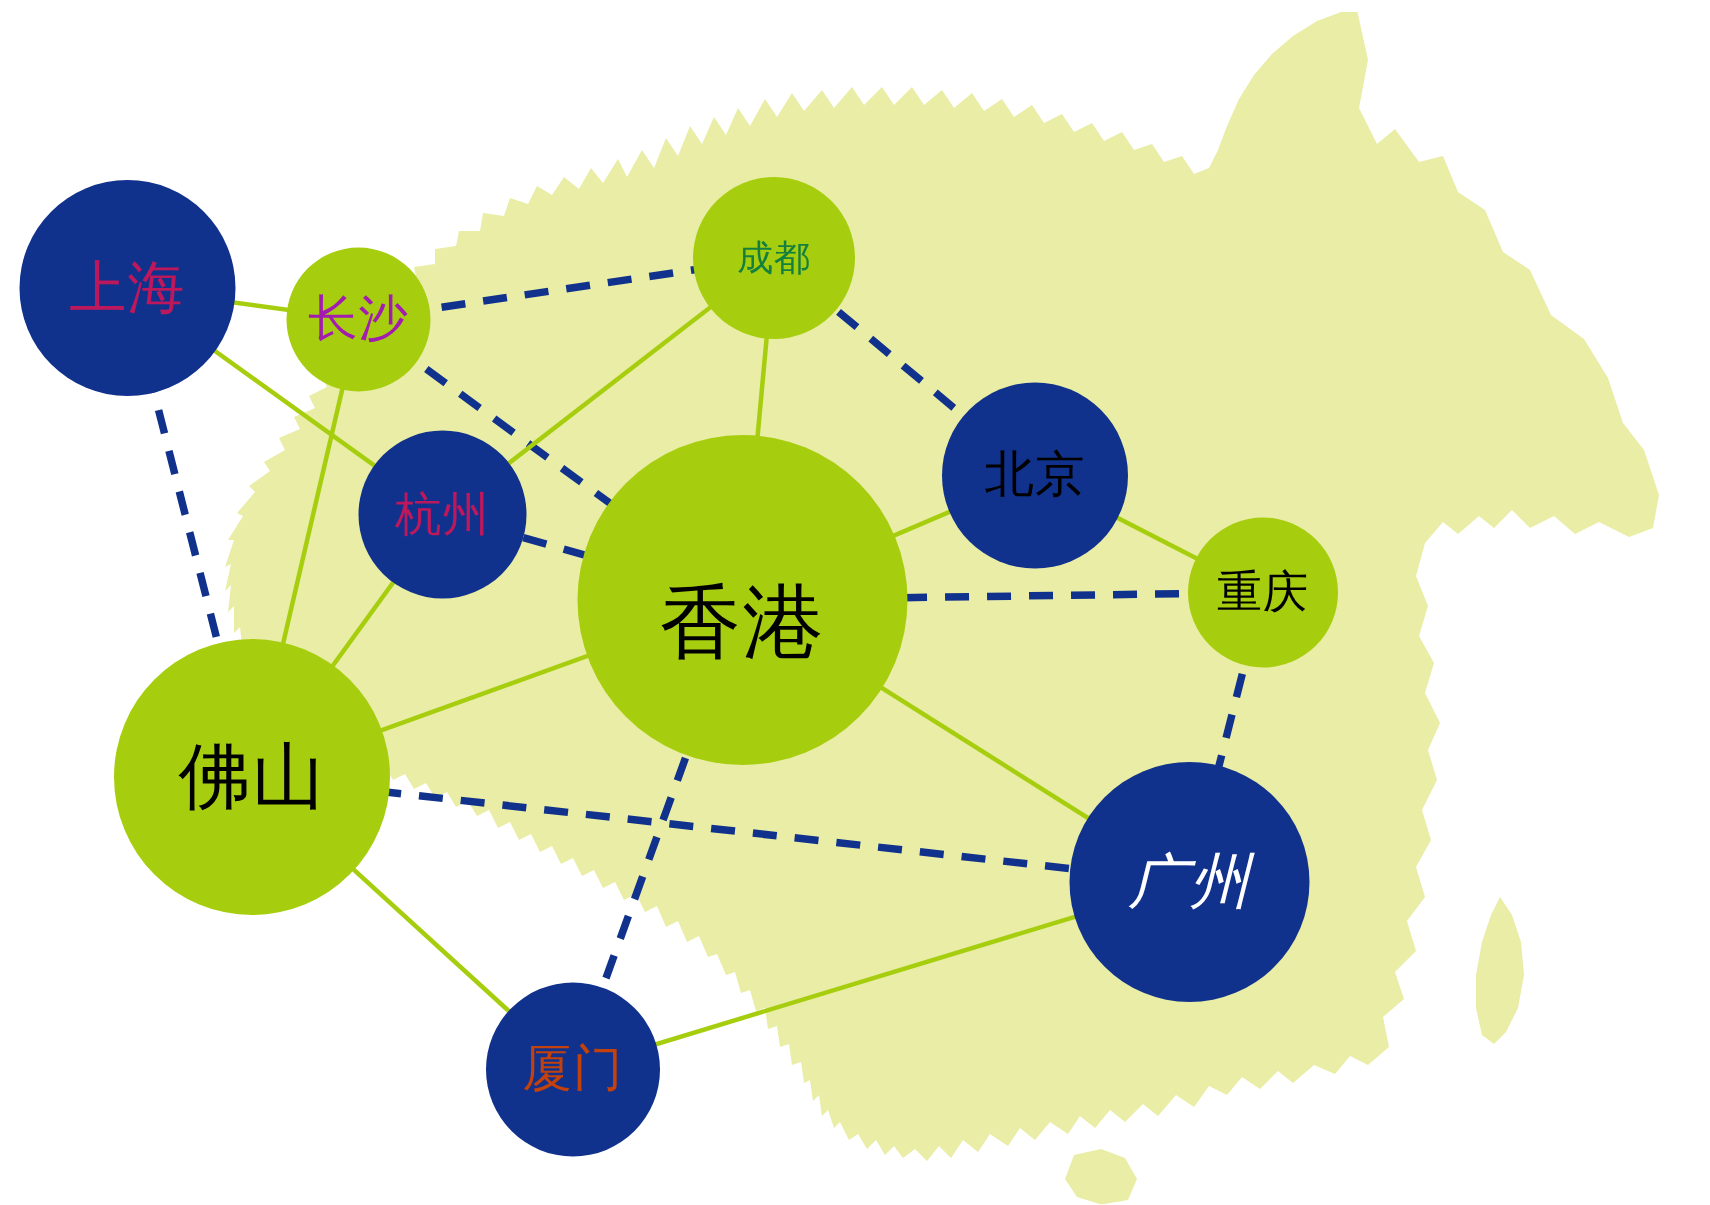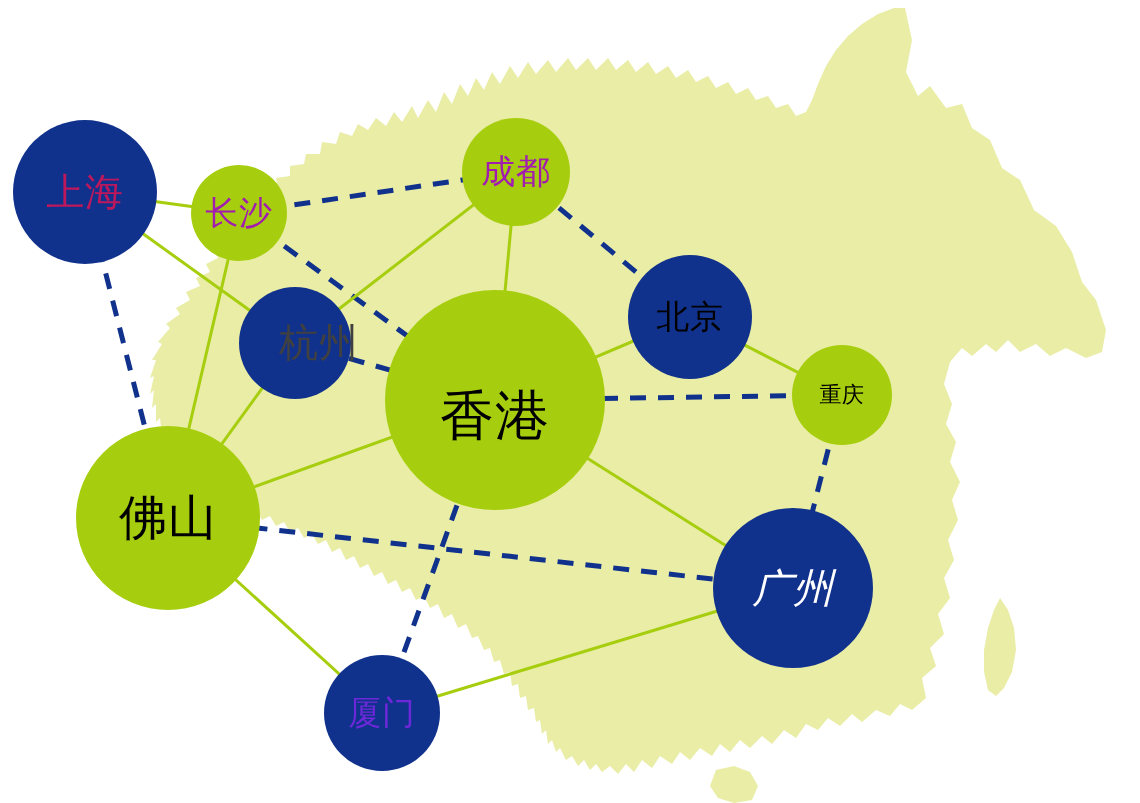--- a/index.html
+++ b/index.html
@@ -130,24 +130,24 @@
         <circle cx="690" cy="317" r="62" fill="#11328C"></circle>
         <circle cx="85" cy="192" r="72" fill="#11328C"></circle>
         <circle cx="793" cy="588" r="80" fill="#11328C"></circle>
         <circle cx="168" cy="518" r="92" fill="#A7CE0E"></circle>
         <circle cx="495" cy="400" r="110" fill="#A7CE0E"></circle>
       </g>
   </svg>
 
   <div id="labels-layer">
       <div class="node-label label-dark" style="left: 239px; top: 213px; font-size: 33px; color: #a21caf;">长沙</div>
-      <div class="node-label label-dark" style="left: 842px; top: 395px; font-size: 22px; color: rgb(0, 0, 0);">重庆</div>
-      <div class="node-label label-dark" style="left: 516px; top: 172px; font-size: 34px; color: #a21caf;">成都</div>
-      <div class="node-label label-light" style="left: 295px; top: 343px; font-size: 39px; color: #404040; margin-left: 24px;">杭州</div>
-      <div class="node-label label-light" style="left: 382px; top: 713px; font-size: 33px; color: #6d28d9;">厦门</div>
+      <div class="node-label label-dark" style="left: 842px; top: 395px; font-size: 30px; color: rgb(0, 0, 0);">重庆</div>
+      <div class="node-label label-dark" style="left: 516px; top: 172px; font-size: 24px; color: #15803d;">成都</div>
+      <div class="node-label label-light" style="left: 295px; top: 343px; font-size: 31px; color: #be185d;">杭州</div>
+      <div class="node-label label-light" style="left: 382px; top: 713px; font-size: 33px; color: #c2410c;">厦门</div>
       <div class="node-label label-light" style="left: 690px; top: 317px; font-size: 33px; color: #000000;">北京</div>
       <div class="node-label label-light" style="left: 85px; top: 192px; font-size: 38px; color: #be185d; text-align: right;">上海</div>
       <div class="node-label label-light" style="left: 793px; top: 588px; font-size: 40px; color: rgb(255, 255, 255); font-style: italic;">广州</div>
       <div class="node-label label-dark" style="left: 168px; top: 518px; font-size: 48px; color: #000000;">佛山</div>
       <div class="node-label label-dark" style="left: 495px; top: 416px; font-size: 54px; color: rgb(0, 0, 0);">香港</div>
     </div>
 
 </div>
 
 </body></html>

